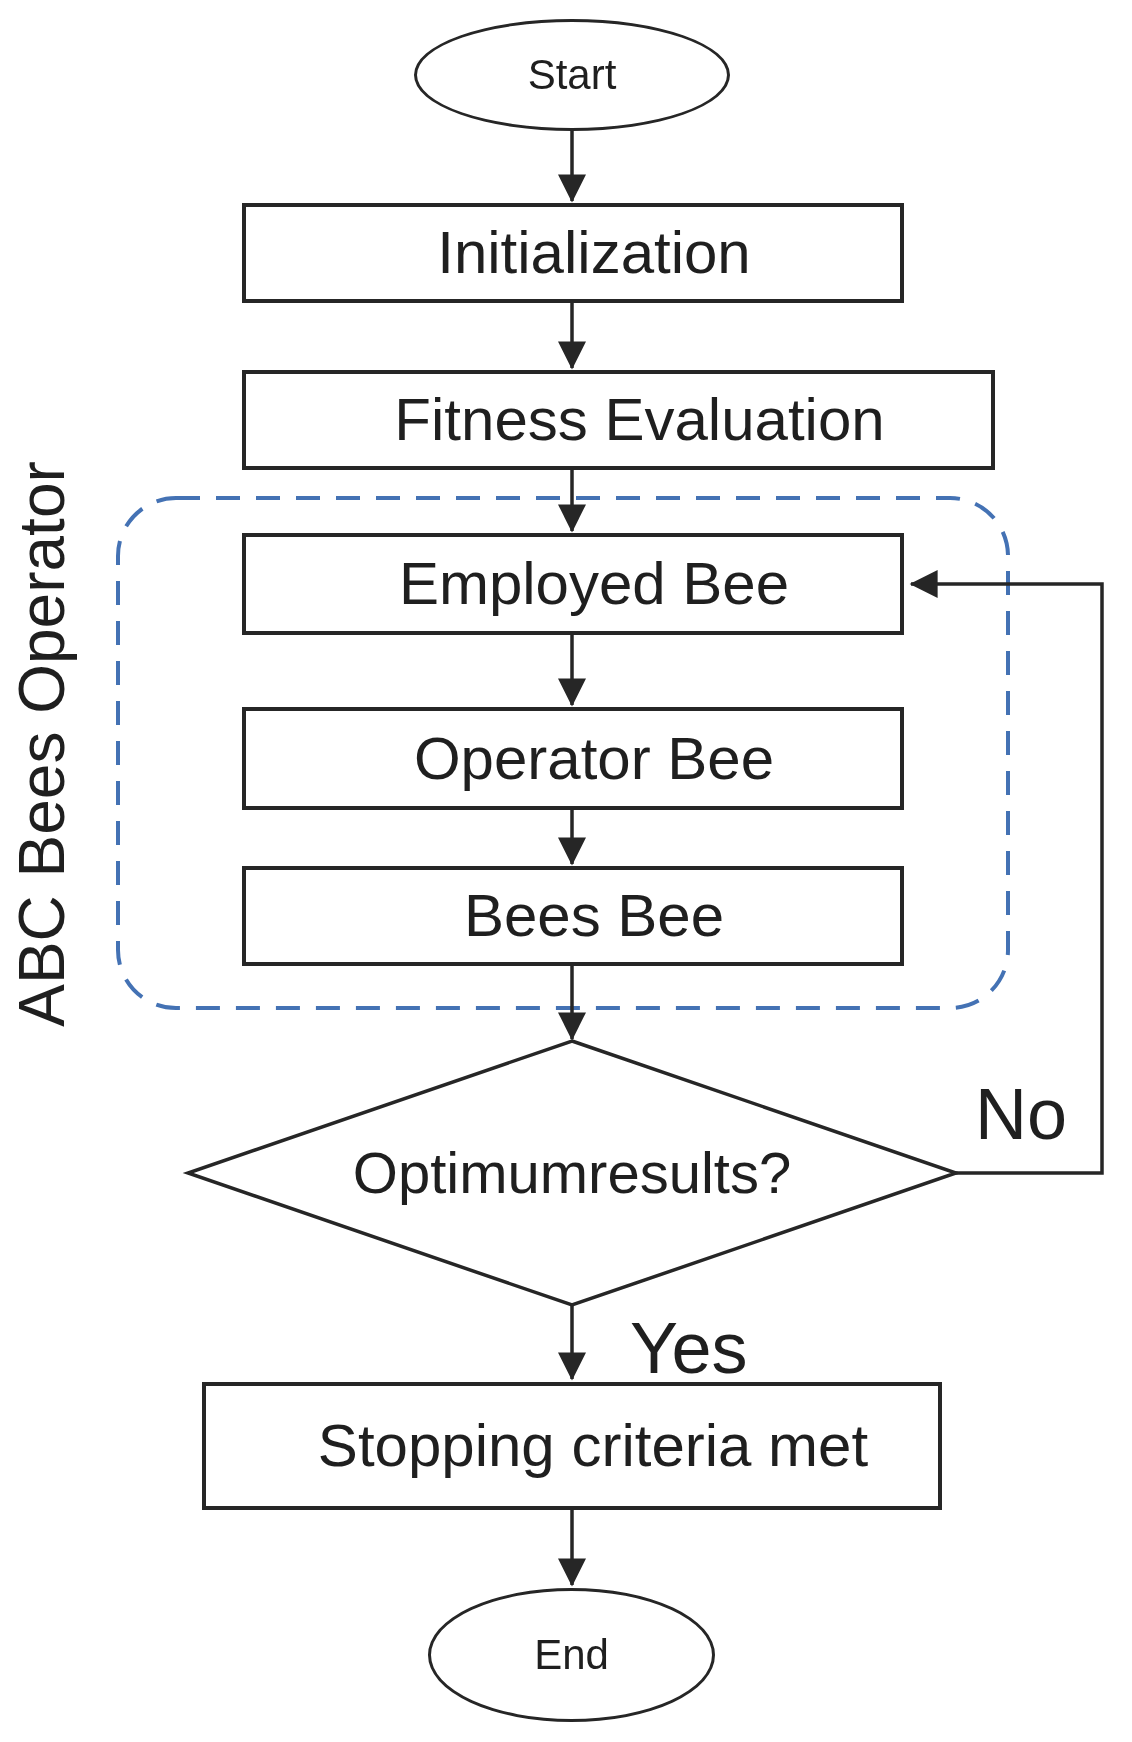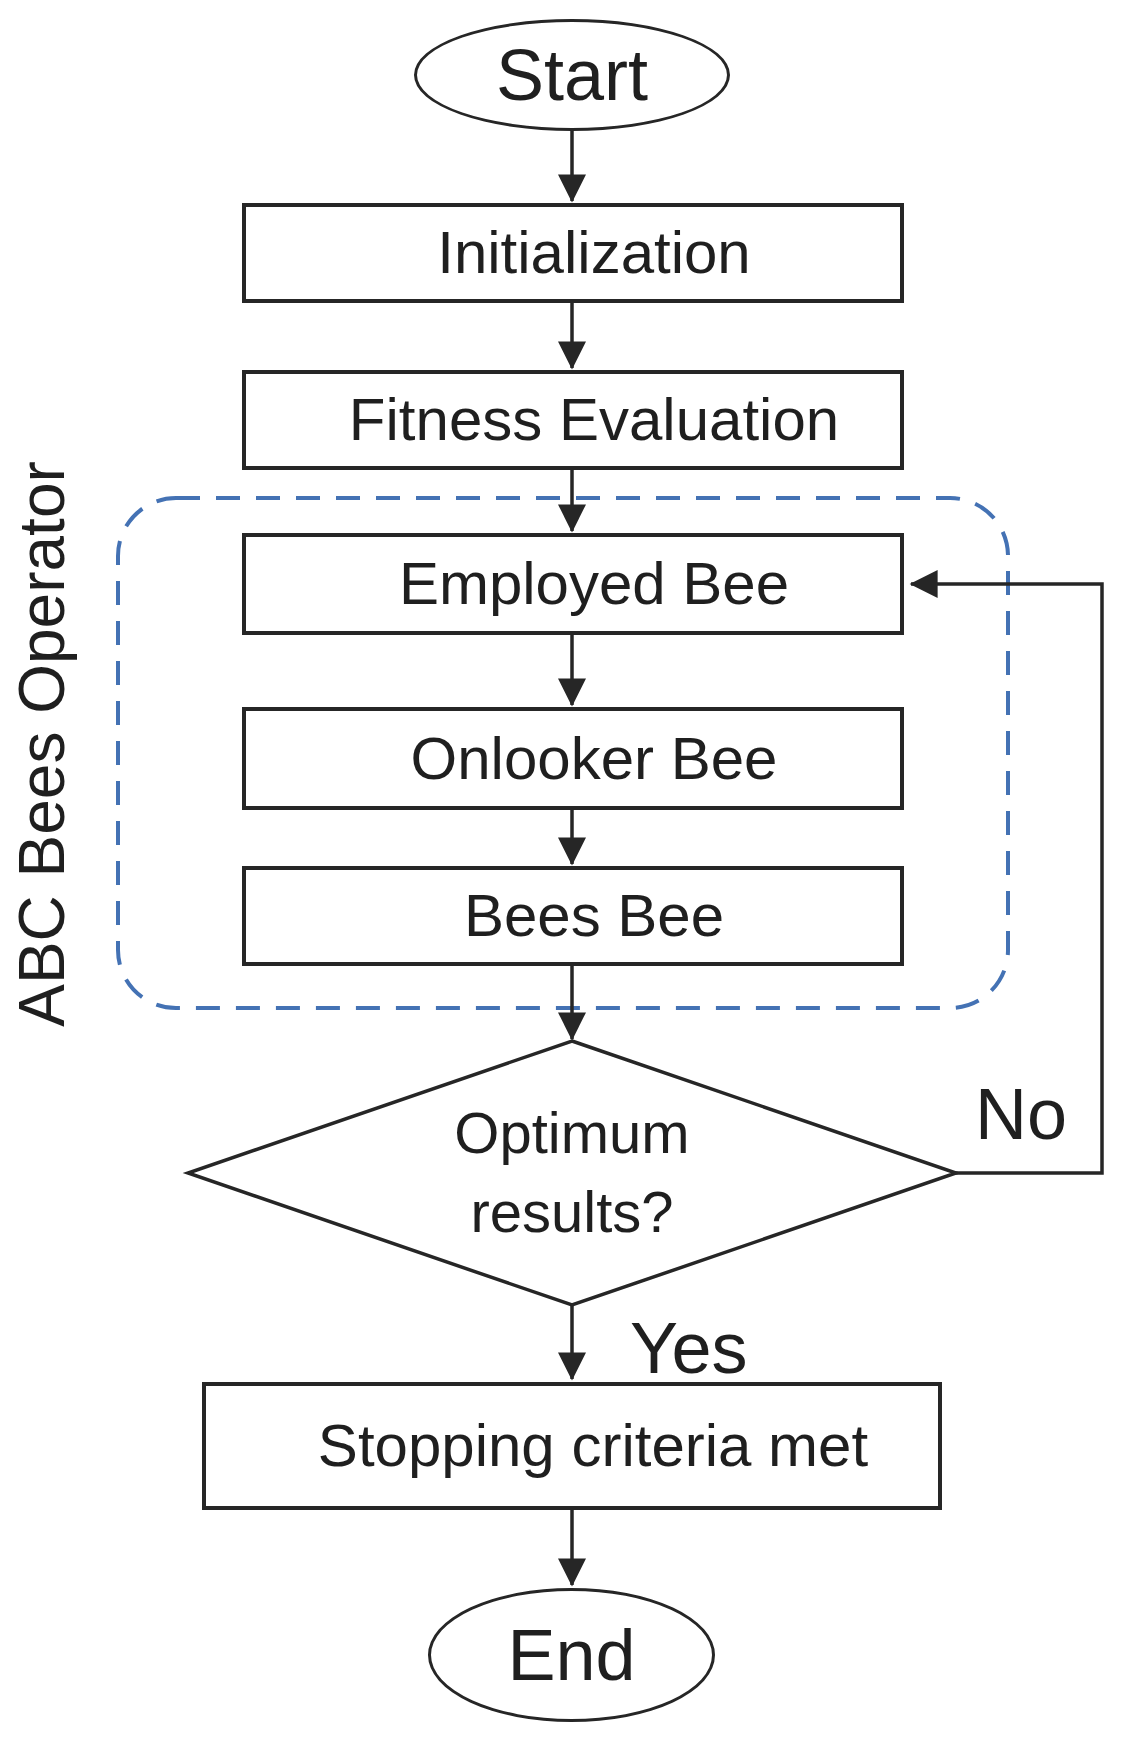--- a/index.html
+++ b/index.html
@@ -36,27 +36,27 @@
   .rect-node {
     border: 4px solid #262626;
     font-size: 60px;
     line-height: 1;
     white-space: nowrap;
     padding-left: 42px;
   }
   .ellipse-node {
     border: 3px solid #262626;
     border-radius: 50%;
-    font-size: 72px;
+    font-size: 42px;
     line-height: 1;
   }
   .diamond-label {
     position: absolute;
     display: flex;
-    flex-direction: column;
+    flex-direction: row;
     align-items: center;
     justify-content: center;
     font-size: 58px;
     line-height: 1.36;
     text-align: center;
     background: transparent;
   }
   .edge-label {
     position: absolute;
     font-size: 72px;
@@ -114,30 +114,30 @@
   </div>
 
   <div class="node ellipse-node" style="left:428px; top:1588px; width:287px; height:134px;">
     <span>End</span>
   </div>
 
   <div class="node rect-node" style="left:242px; top:203px; width:662px; height:100px;">
     <span>Initialization</span>
   </div>
 
-  <div class="node rect-node" style="left:242px; top:370px; width:662px; height:100px;">
+  <div class="node rect-node" style="left:242px; top:370px; width:753px; height:100px;">
     <span>Fitness Evaluation</span>
   </div>
 
   <div class="node rect-node" style="left:242px; top:533px; width:662px; height:102px;">
     <span>Employed Bee</span>
   </div>
 
   <div class="node rect-node" style="left:242px; top:707px; width:662px; height:103px;">
-    <span>Onlooker Bee</span>
+    <span>Operator Bee</span>
   </div>
 
   <div class="node rect-node" style="left:242px; top:866px; width:662px; height:100px;">
     <span>Bees Bee</span>
   </div>
 
   <div class="node rect-node" style="left:202px; top:1382px; width:740px; height:128px;">
     <span>Stopping criteria met</span>
   </div>
 

